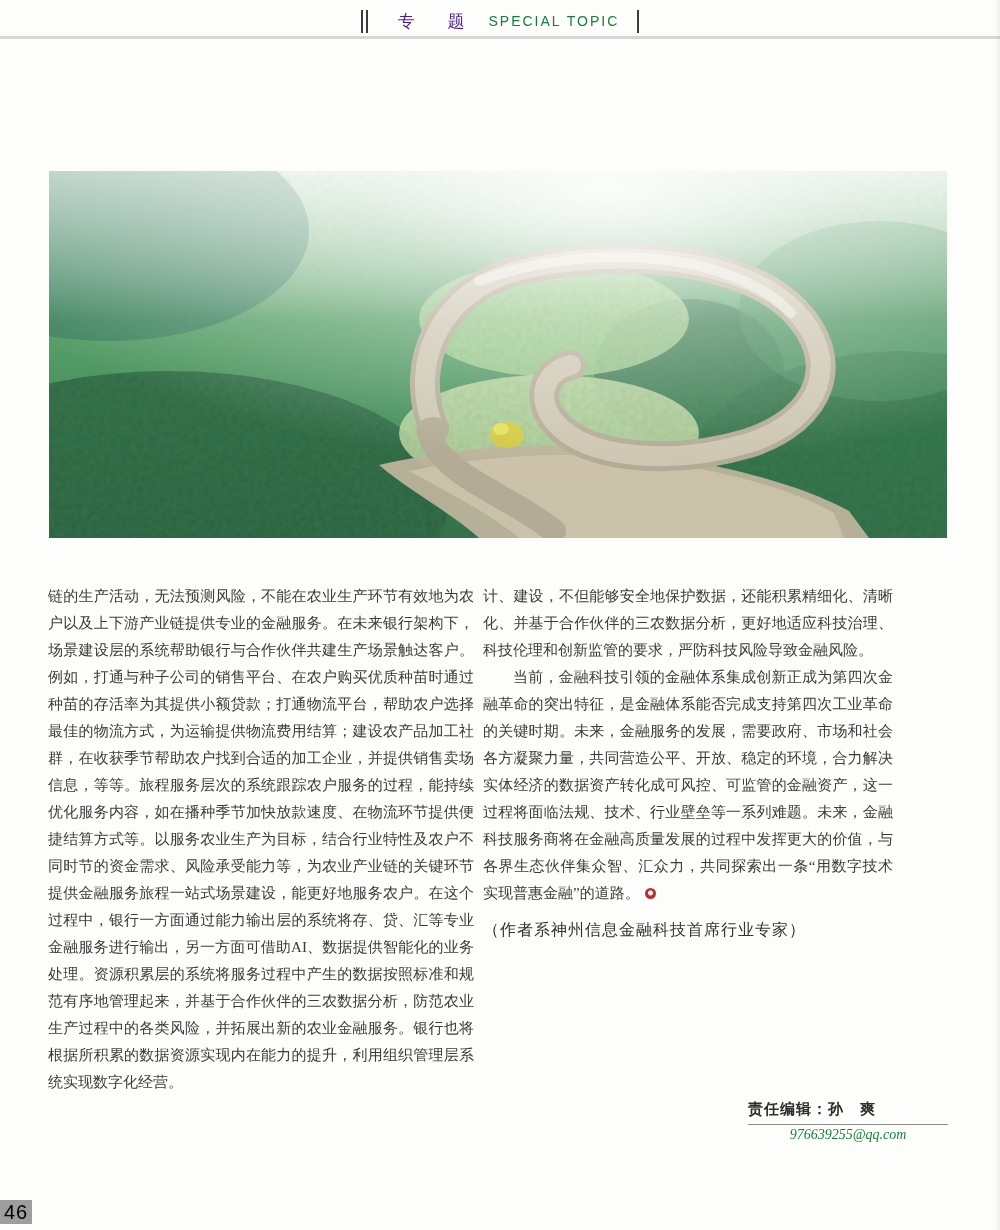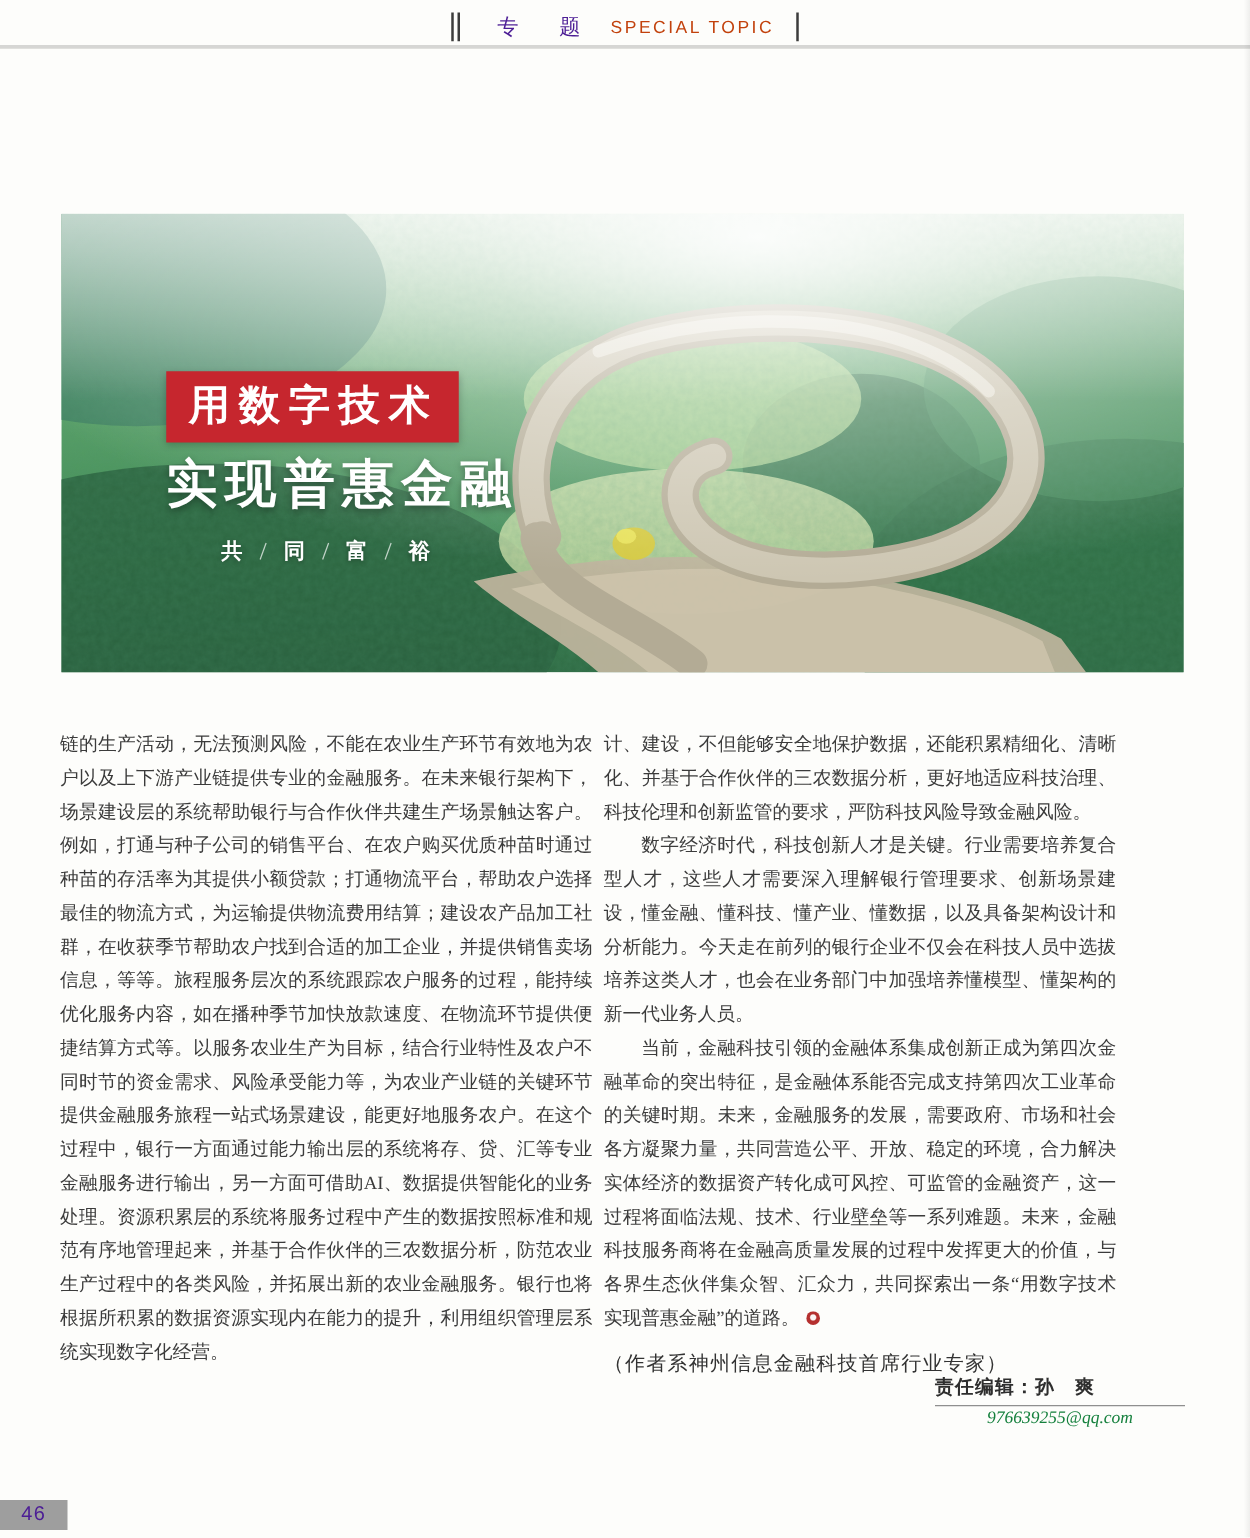--- a/index.html
+++ b/index.html
@@ -11,21 +11,21 @@
   
   .page-header{
     position:absolute;top:6px;left:0;width:1000px;height:30px;
     display:flex;justify-content:center;align-items:center;gap:10px;
     font-family:"Liberation Sans","DejaVu Sans",sans-serif;
   }
   .vbar{width:2px;height:23px;background:#3c3c3c;display:inline-block;}
   .vbar.thin{width:2px;}
   .dbar{display:flex;gap:3px;}
   .sec-cn{font-size:17px;color:#4c1d95;letter-spacing:14px;margin-left:20px;}
-  .sec-en{font-size:14px;color:#c2410c;letter-spacing:2px;margin-right:8px;}
+  .sec-en{font-size:14px;color:#15803d;letter-spacing:2px;margin-right:8px;}
   .header-rule{
     position:absolute;top:36px;left:0;width:1000px;height:3px;
     background:#d6d6d4;
   }
   .page-right-edge{
     position:absolute;top:0;right:0;width:5px;height:1230px;
     background:linear-gradient(to right,rgba(0,0,0,0),rgba(0,0,0,0.06));
   }
   
   .hero{
@@ -86,24 +86,24 @@
   .editor-label{
     padding-right:4px;
     font-size:15px;font-weight:bold;color:#2e2e2e;letter-spacing:1px;
   }
   .editor-rule{height:1px;background:#8f8f8f;margin-top:5px;}
   .editor-email{
     text-align:center;font-size:14px;font-style:italic;color:#15803d;
     margin-top:2px;font-family:"Liberation Serif","DejaVu Serif",serif;
   }
   .page-number{
-    position:absolute;left:0;top:1200px;width:54px;height:24px;
-    background:#9e9e9e;color:#4c1d95;
+    position:absolute;left:0;top:1200px;width:32px;height:24px;
+    background:#9e9e9e;color:#000000;
     font-family:"Liberation Sans","DejaVu Sans",sans-serif;
-    font-size:16px;line-height:24px;text-align:center;letter-spacing:1px;
+    font-size:20px;line-height:24px;text-align:center;letter-spacing:1px;
   }
 </style>
 </head>
 <body>
 
 <div class="page-header">
   <span class="dbar">
       <span class="vbar"></span>
       <span class="vbar"></span>
     </span>
@@ -167,45 +167,29 @@
 
     <path d="M 505 360 C 462 326, 400 306, 384 272 C 376 254, 380 260, 385 258" fill="none" stroke="#b3ab95" stroke-width="24" stroke-linecap="round"></path>
 
     <ellipse cx="458" cy="264" rx="17" ry="13" fill="#d6c93e" opacity="0.95"></ellipse>
     <ellipse cx="452" cy="258" rx="8" ry="6" fill="#e8e35c" opacity="0.95"></ellipse>
 
     <rect x="0" y="0" width="898" height="150" fill="url(#gTopLight)"></rect>
     <rect x="0" y="0" width="898" height="367" fill="url(#gHaze)"></rect>
   </svg>
 
-  <div class="hero-text">
-    <div>
-      <span class="hero-badge" style="background: rgb(198, 38, 46);">用数字技术</span>
-    </div>
-    <div class="hero-title">实现普惠金融</div>
-    <div class="hero-subtitle" id="hero-subtitle">
-        <span class="sub-char">共</span>
-        <span class="sub-sep"></span>
-        <span class="sub-char">同</span>
-        <span class="sub-sep"></span>
-        <span class="sub-char">富</span>
-        <span class="sub-sep"></span>
-        <span class="sub-char">裕</span>
-      </div>
-  </div>
 </div>
 
 <div class="column col-left" id="left-column">
     <p class="para">链的生产活动，无法预测风险，不能在农业生产环节有效地为农户以及上下游产业链提供专业的金融服务。在未来银行架构下，场景建设层的系统帮助银行与合作伙伴共建生产场景触达客户。例如，打通与种子公司的销售平台、在农户购买优质种苗时通过种苗的存活率为其提供小额贷款；打通物流平台，帮助农户选择最佳的物流方式，为运输提供物流费用结算；建设农产品加工社群，在收获季节帮助农户找到合适的加工企业，并提供销售卖场信息，等等。旅程服务层次的系统跟踪农户服务的过程，能持续优化服务内容，如在播种季节加快放款速度、在物流环节提供便捷结算方式等。以服务农业生产为目标，结合行业特性及农户不同时节的资金需求、风险承受能力等，为农业产业链的关键环节提供金融服务旅程一站式场景建设，能更好地服务农户。在这个过程中，银行一方面通过能力输出层的系统将存、贷、汇等专业金融服务进行输出，另一方面可借助AI、数据提供智能化的业务处理。资源积累层的系统将服务过程中产生的数据按照标准和规范有序地管理起来，并基于合作伙伴的三农数据分析，防范农业生产过程中的各类风险，并拓展出新的农业金融服务。银行也将根据所积累的数据资源实现内在能力的提升，利用组织管理层系统实现数字化经营。</p>
   </div>
 
 <div class="column col-right">
   <div id="right-column">
       <p class="para">计、建设，不但能够安全地保护数据，还能积累精细化、清晰化、并基于合作伙伴的三农数据分析，更好地适应科技治理、科技伦理和创新监管的要求，严防科技风险导致金融风险。</p>
-      <p class="para indent">数字经济时代，科技创新人才是关键。行业需要培养复合型人才，这些人才需要深入理解银行管理要求、创新场景建设，懂金融、懂科技、懂产业、懂数据，以及具备架构设计和分析能力。今天走在前列的银行企业不仅会在科技人员中选拔培养这类人才，也会在业务部门中加强培养懂模型、懂架构的新一代业务人员。</p>
       <p class="para indent">当前，金融科技引领的金融体系集成创新正成为第四次金融革命的突出特征，是金融体系能否完成支持第四次工业革命的关键时期。未来，金融服务的发展，需要政府、市场和社会各方凝聚力量，共同营造公平、开放、稳定的环境，合力解决实体经济的数据资产转化成可风控、可监管的金融资产，这一过程将面临法规、技术、行业壁垒等一系列难题。未来，金融科技服务商将在金融高质量发展的过程中发挥更大的价值，与各界生态伙伴集众智、汇众力，共同探索出一条“用数字技术实现普惠金融”的道路。<span class="end-mark"></span></p>
     </div>
   <div class="author-note">（作者系神州信息金融科技首席行业专家）</div>
 </div>
 
 <div class="editor-block">
   <div class="editor-label">责任编辑：孙　爽</div>
   <div class="editor-rule"></div>
   <div class="editor-email">976639255@qq.com</div>
 </div>

